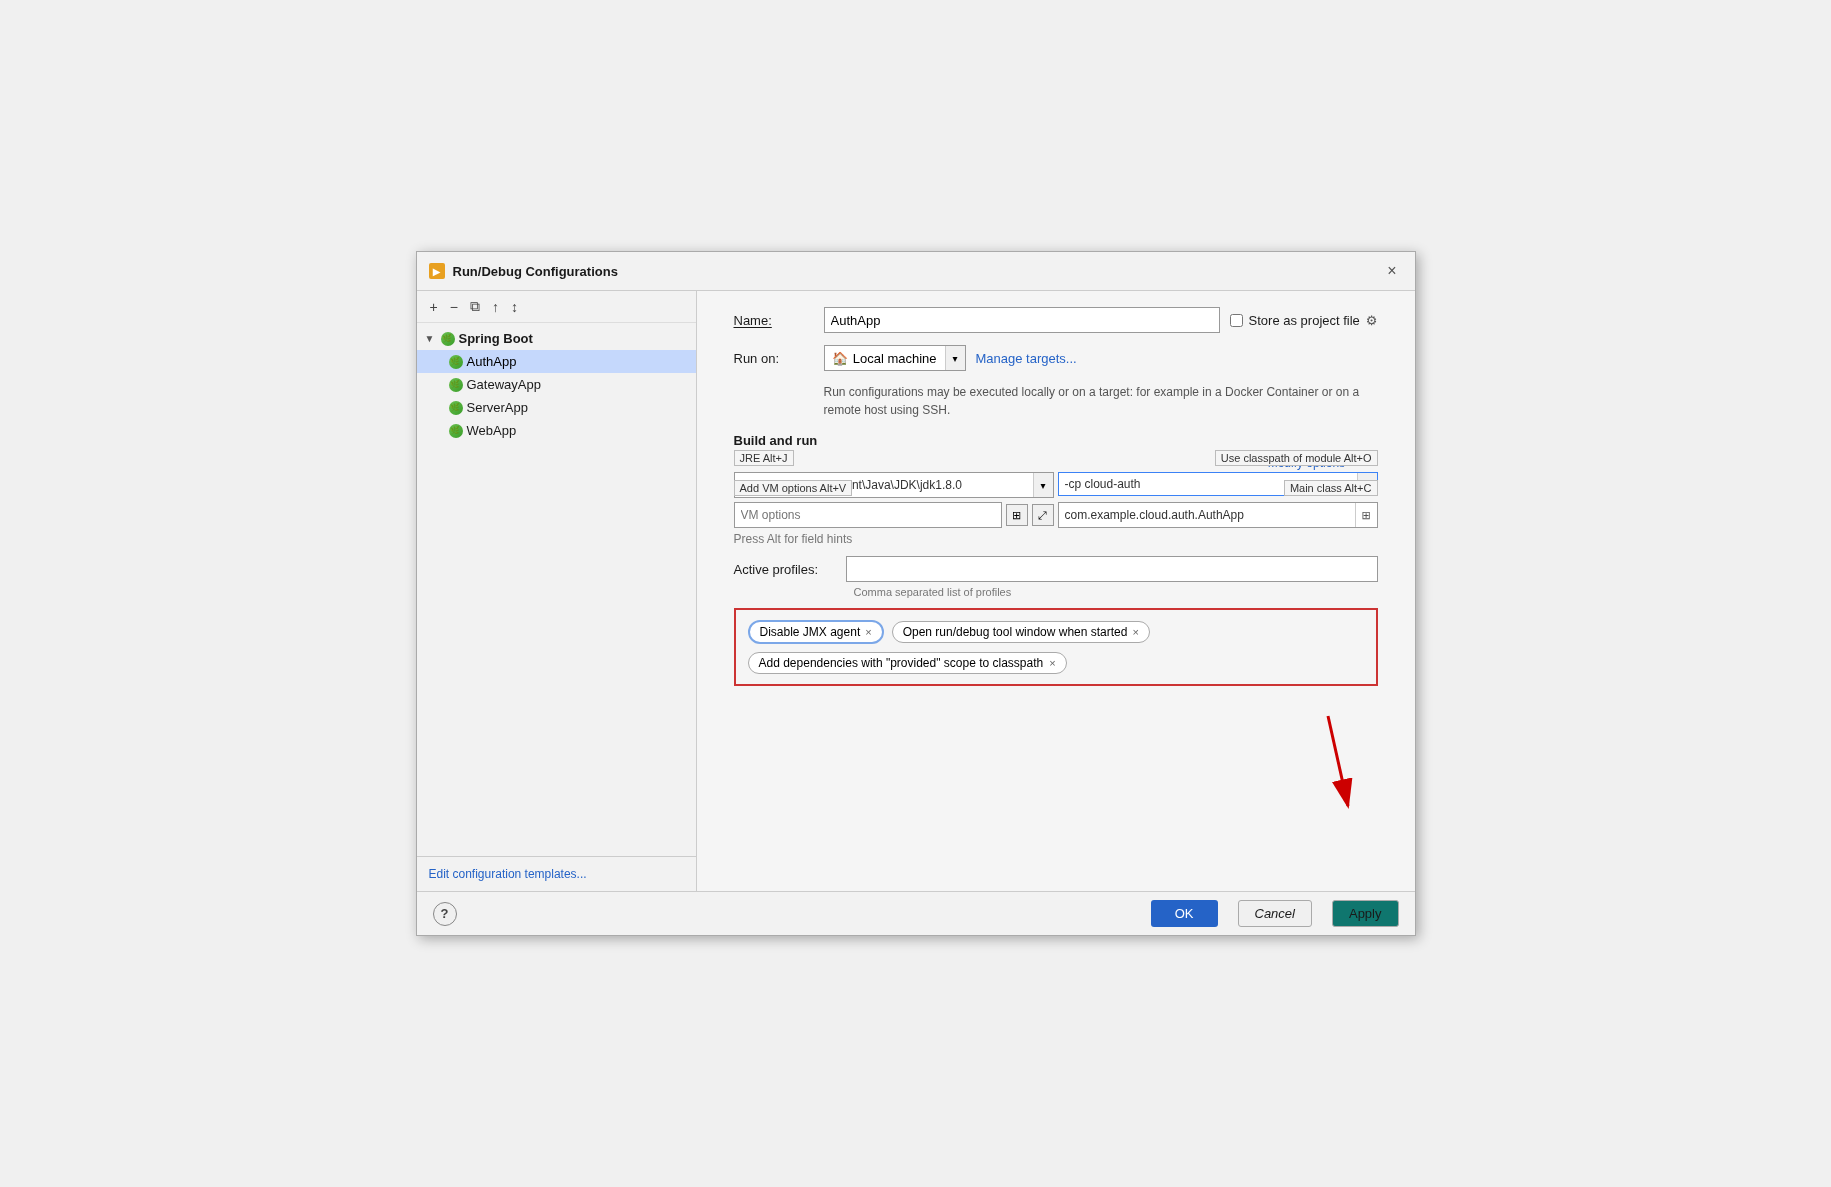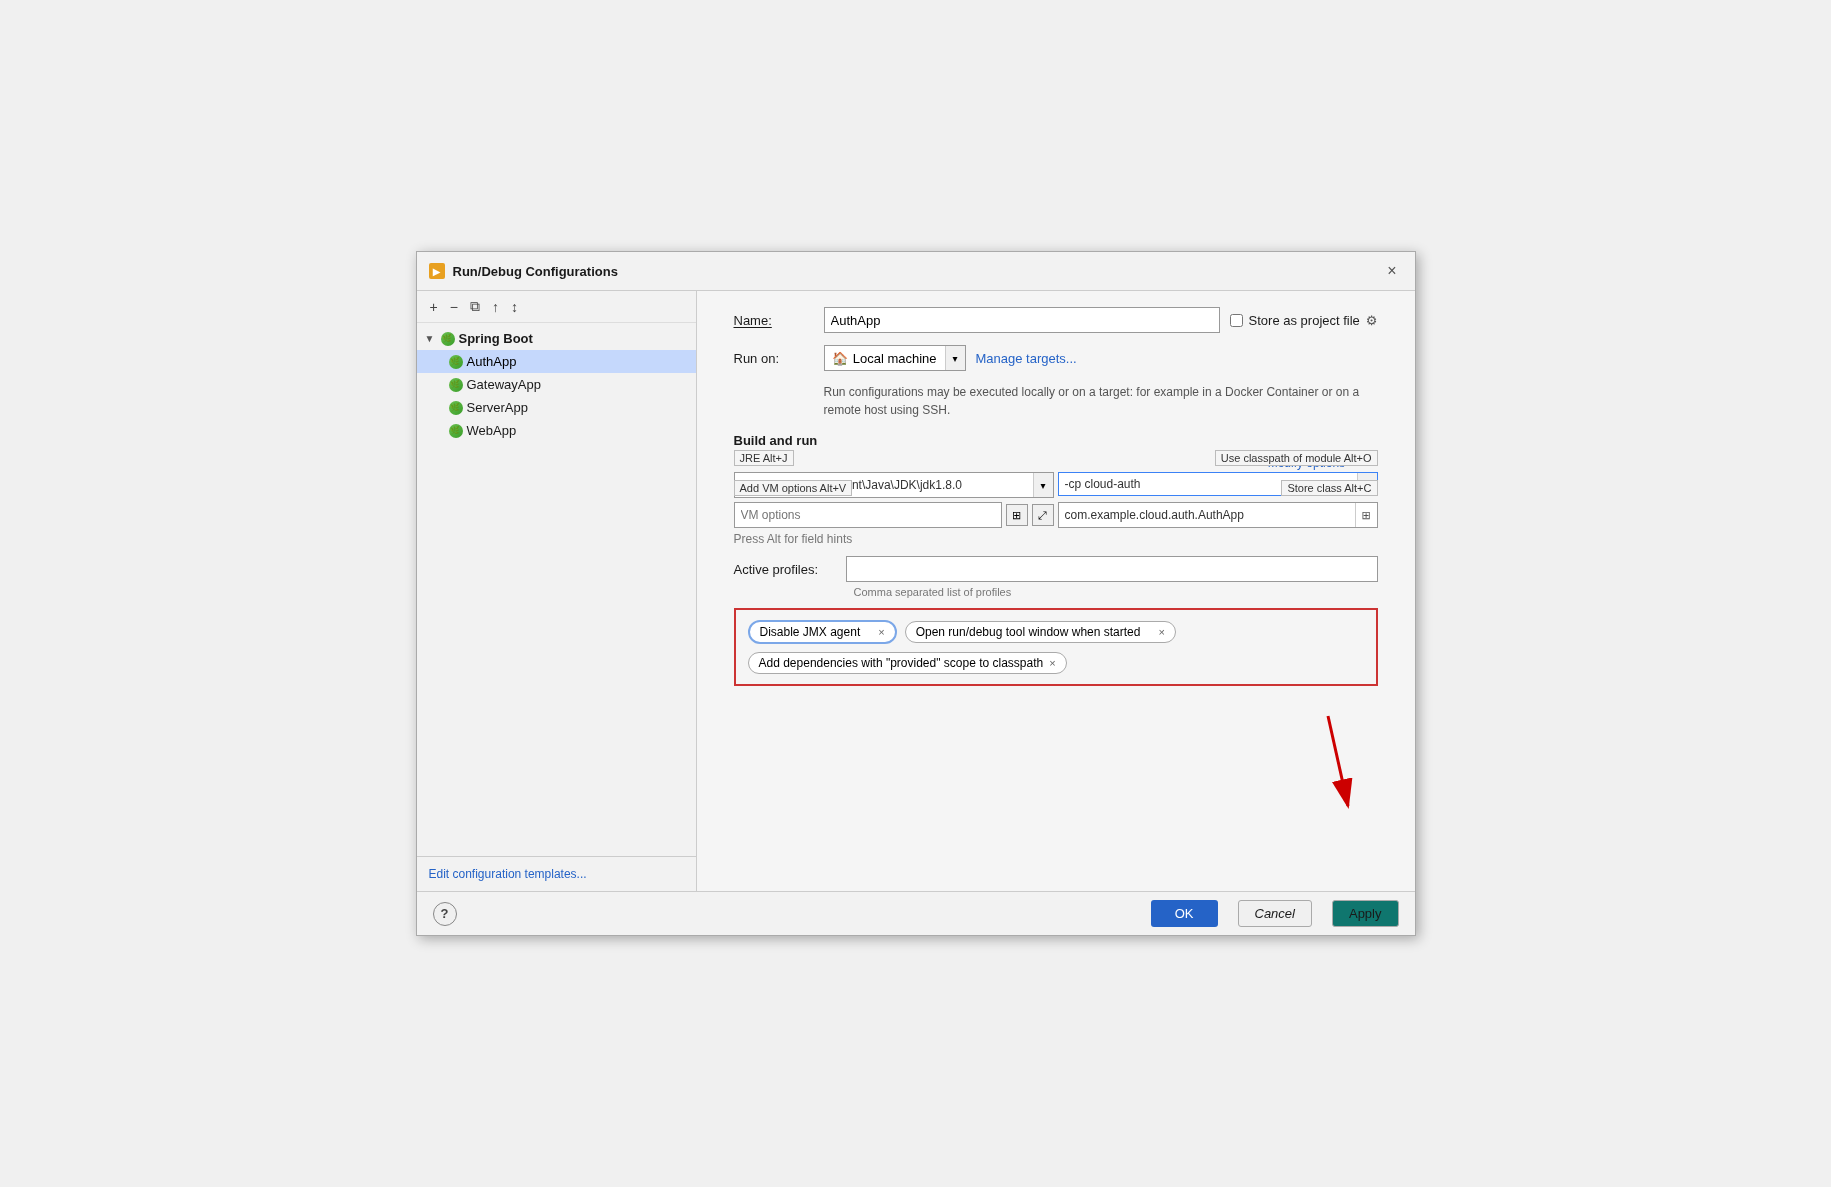--- a/index.html
+++ b/index.html
@@ -331,21 +331,21 @@
       display: flex;
       flex-wrap: wrap;
       gap: 8px;
       align-items: center;
       margin-bottom: 10px;
       background: #f5f5f5;
     }
     .tag {
       display: flex;
       align-items: center;
-      gap: 16px;
+      gap: 3px;
       padding: 3px 10px;
       border-radius: 12px;
       font-size: 12px;
       background: white;
       border: 1px solid #aaa;
     }
     .tag.highlighted {
       border: 2px solid #7ba7e8;
       background: white;
     }
@@ -604,21 +604,21 @@
       <div class="build-row" style="margin-bottom:4px;position:relative;">
         <div class="relative-wrap" style="flex:0 0 320px;">
           <div class="tooltip-above">Add VM options Alt+V</div>
           <div style="display:flex;gap:4px;align-items:center;">
             <input type="text" class="vm-input" style="flex: 1 1 0%;" placeholder="VM options">
             <button class="icon-btn">⊞</button>
             <button class="icon-btn">⤢</button>
           </div>
         </div>
         <div class="relative-wrap" style="flex:1;">
-          <div class="tooltip-above-right">Store class Alt+C</div>
+          <div class="tooltip-above-right">Main class Alt+C</div>
           <div class="main-class-field">
             <span class="main-class-text">com.example.cloud.auth.AuthApp</span>
             <div class="main-class-icon">⊞</div>
           </div>
         </div>
       </div>
 
       <div style="font-size:12px;color:#777;margin-bottom:10px;">Press Alt for field hints</div>
 
       <div class="active-profiles-row">

